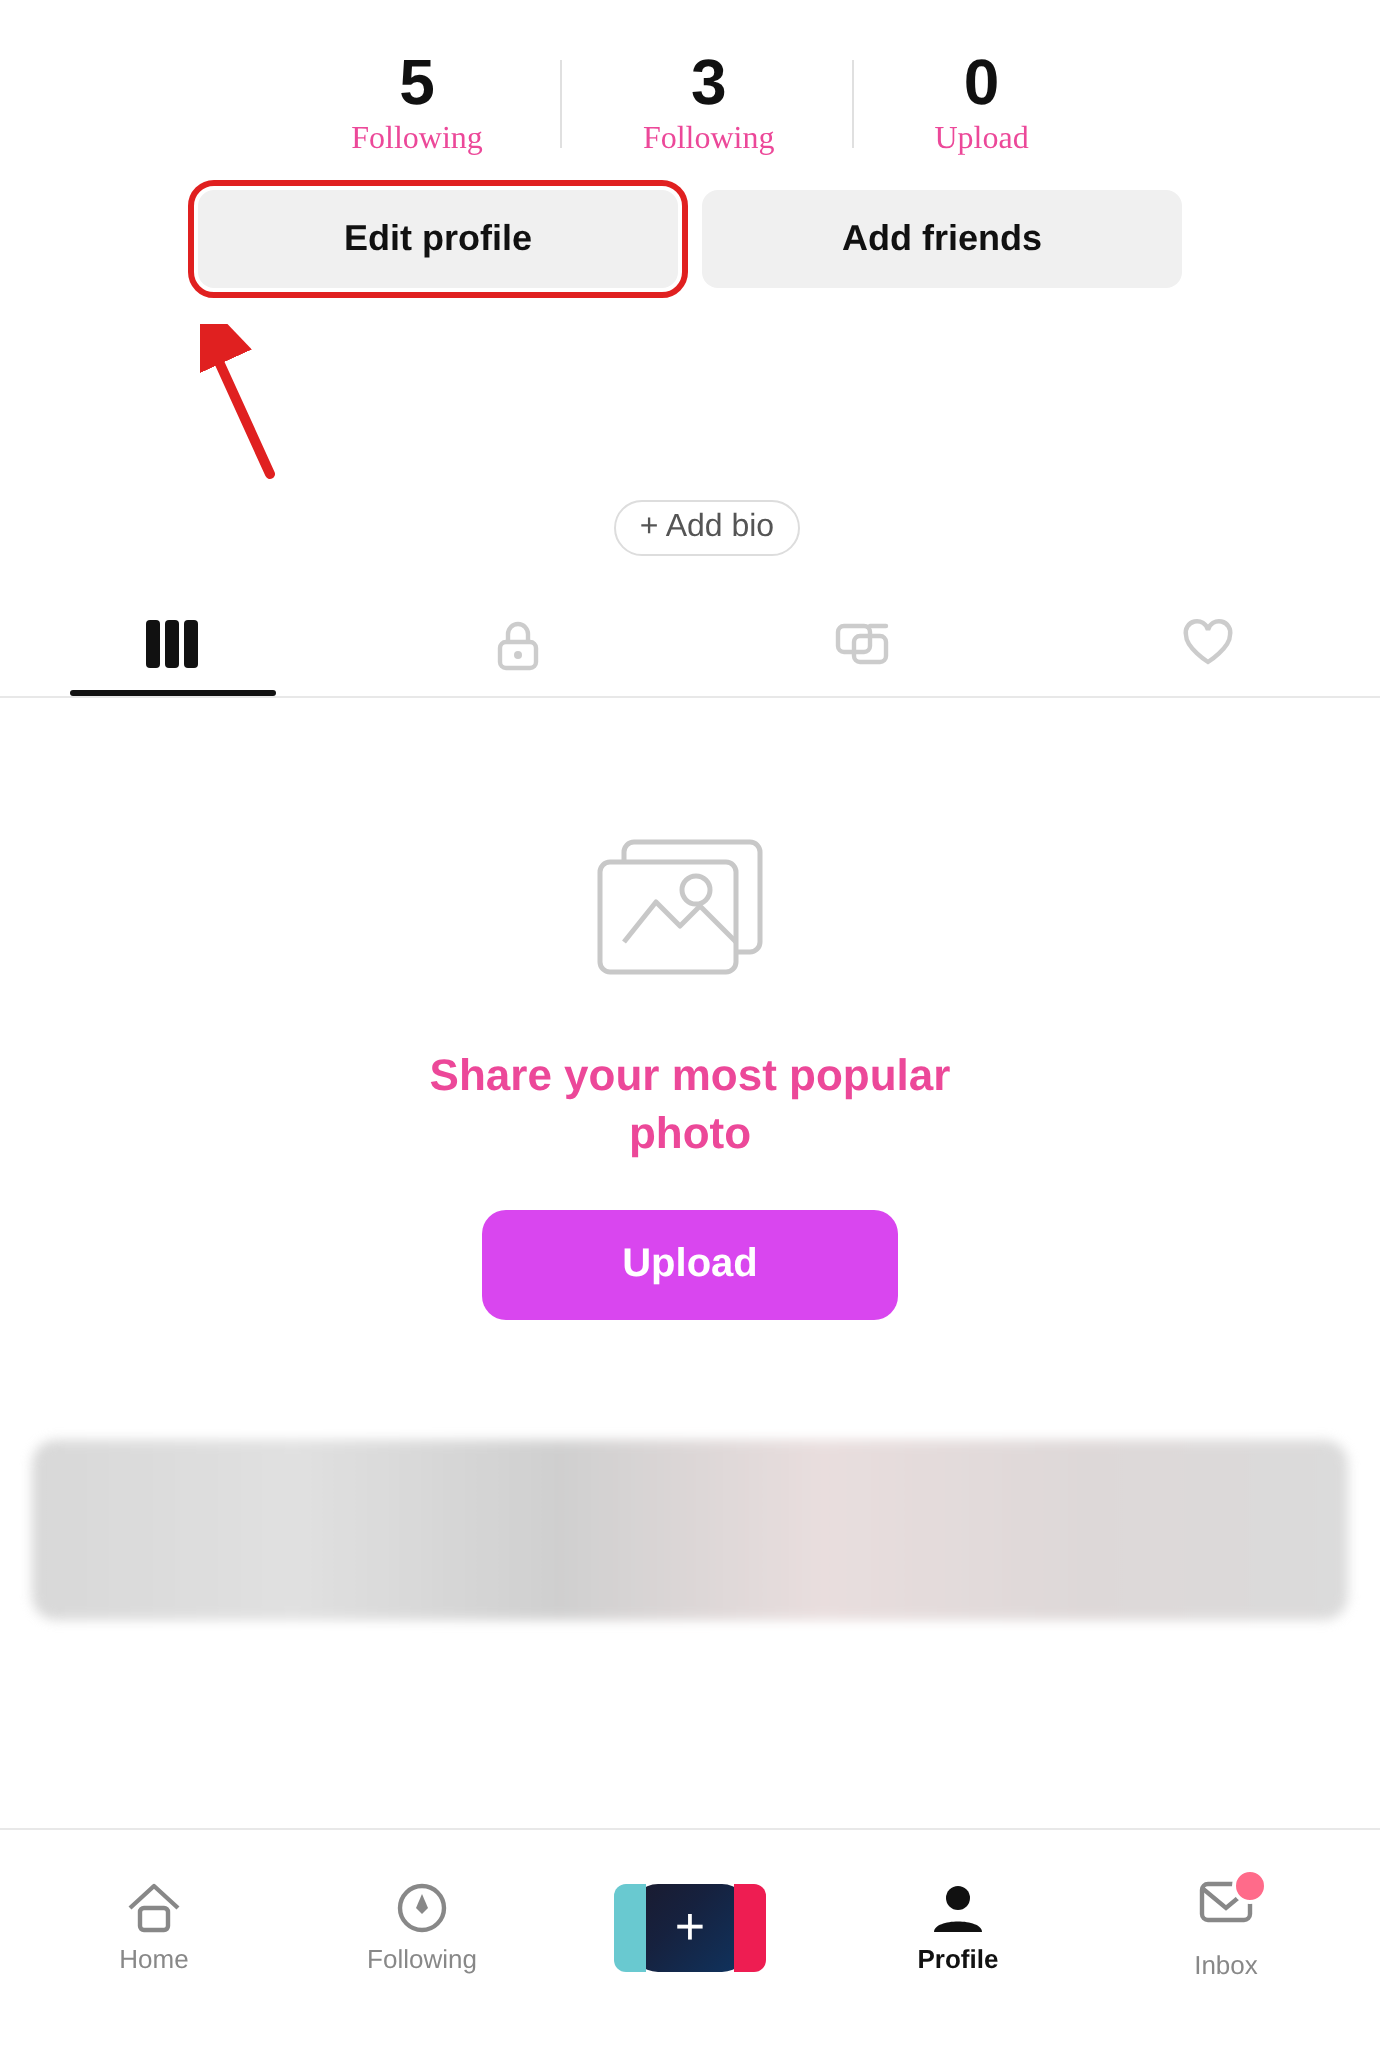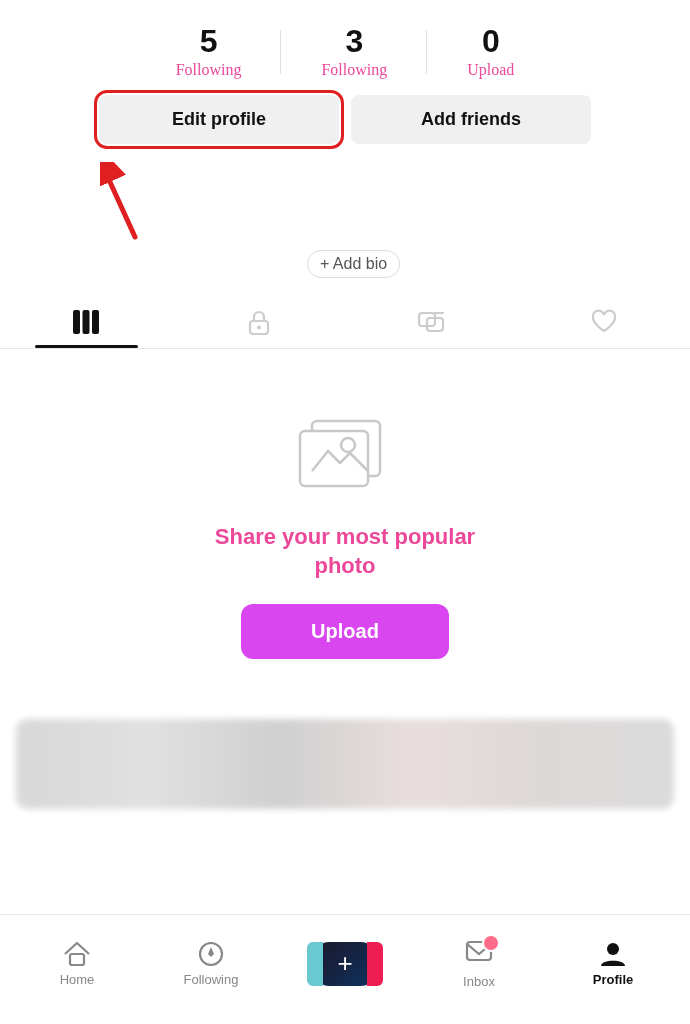--- a/index.html
+++ b/index.html
@@ -377,30 +377,30 @@
     <span class="nav-label">Following</span>
   </div>
 
   <div class="nav-item">
     <div class="plus-btn">
       <span class="plus-sign">+</span>
     </div>
   </div>
 
   <div class="nav-item">
+    <svg width="30" height="28" viewBox="0 0 30 28">
+      <circle cx="15" cy="9" r="6" fill="#111"></circle>
+      <path d="M3 26 C3 19 27 19 27 26" fill="#111"></path>
+    </svg>
+    <span class="nav-label-active">Profile</span>
+  </div>
+
+  <div class="nav-item">
     <div class="inbox-wrapper">
       <svg width="30" height="28" viewBox="0 0 30 28">
         <rect x="3" y="4" width="24" height="18" rx="3" fill="none" stroke="#888" stroke-width="2.2"></rect>
         <polyline points="3,6 15,16 27,6" fill="none" stroke="#888" stroke-width="2.2"></polyline>
       </svg>
       <div class="inbox-badge"></div>
     </div>
     <span class="nav-label">Inbox</span>
   </div>
-
-  <div class="nav-item">
-    <svg width="30" height="28" viewBox="0 0 30 28">
-      <circle cx="15" cy="9" r="6" fill="#111"></circle>
-      <path d="M3 26 C3 19 27 19 27 26" fill="#111"></path>
-    </svg>
-    <span class="nav-label-active">Profile</span>
-  </div>
 </nav>
 
 </body></html>

